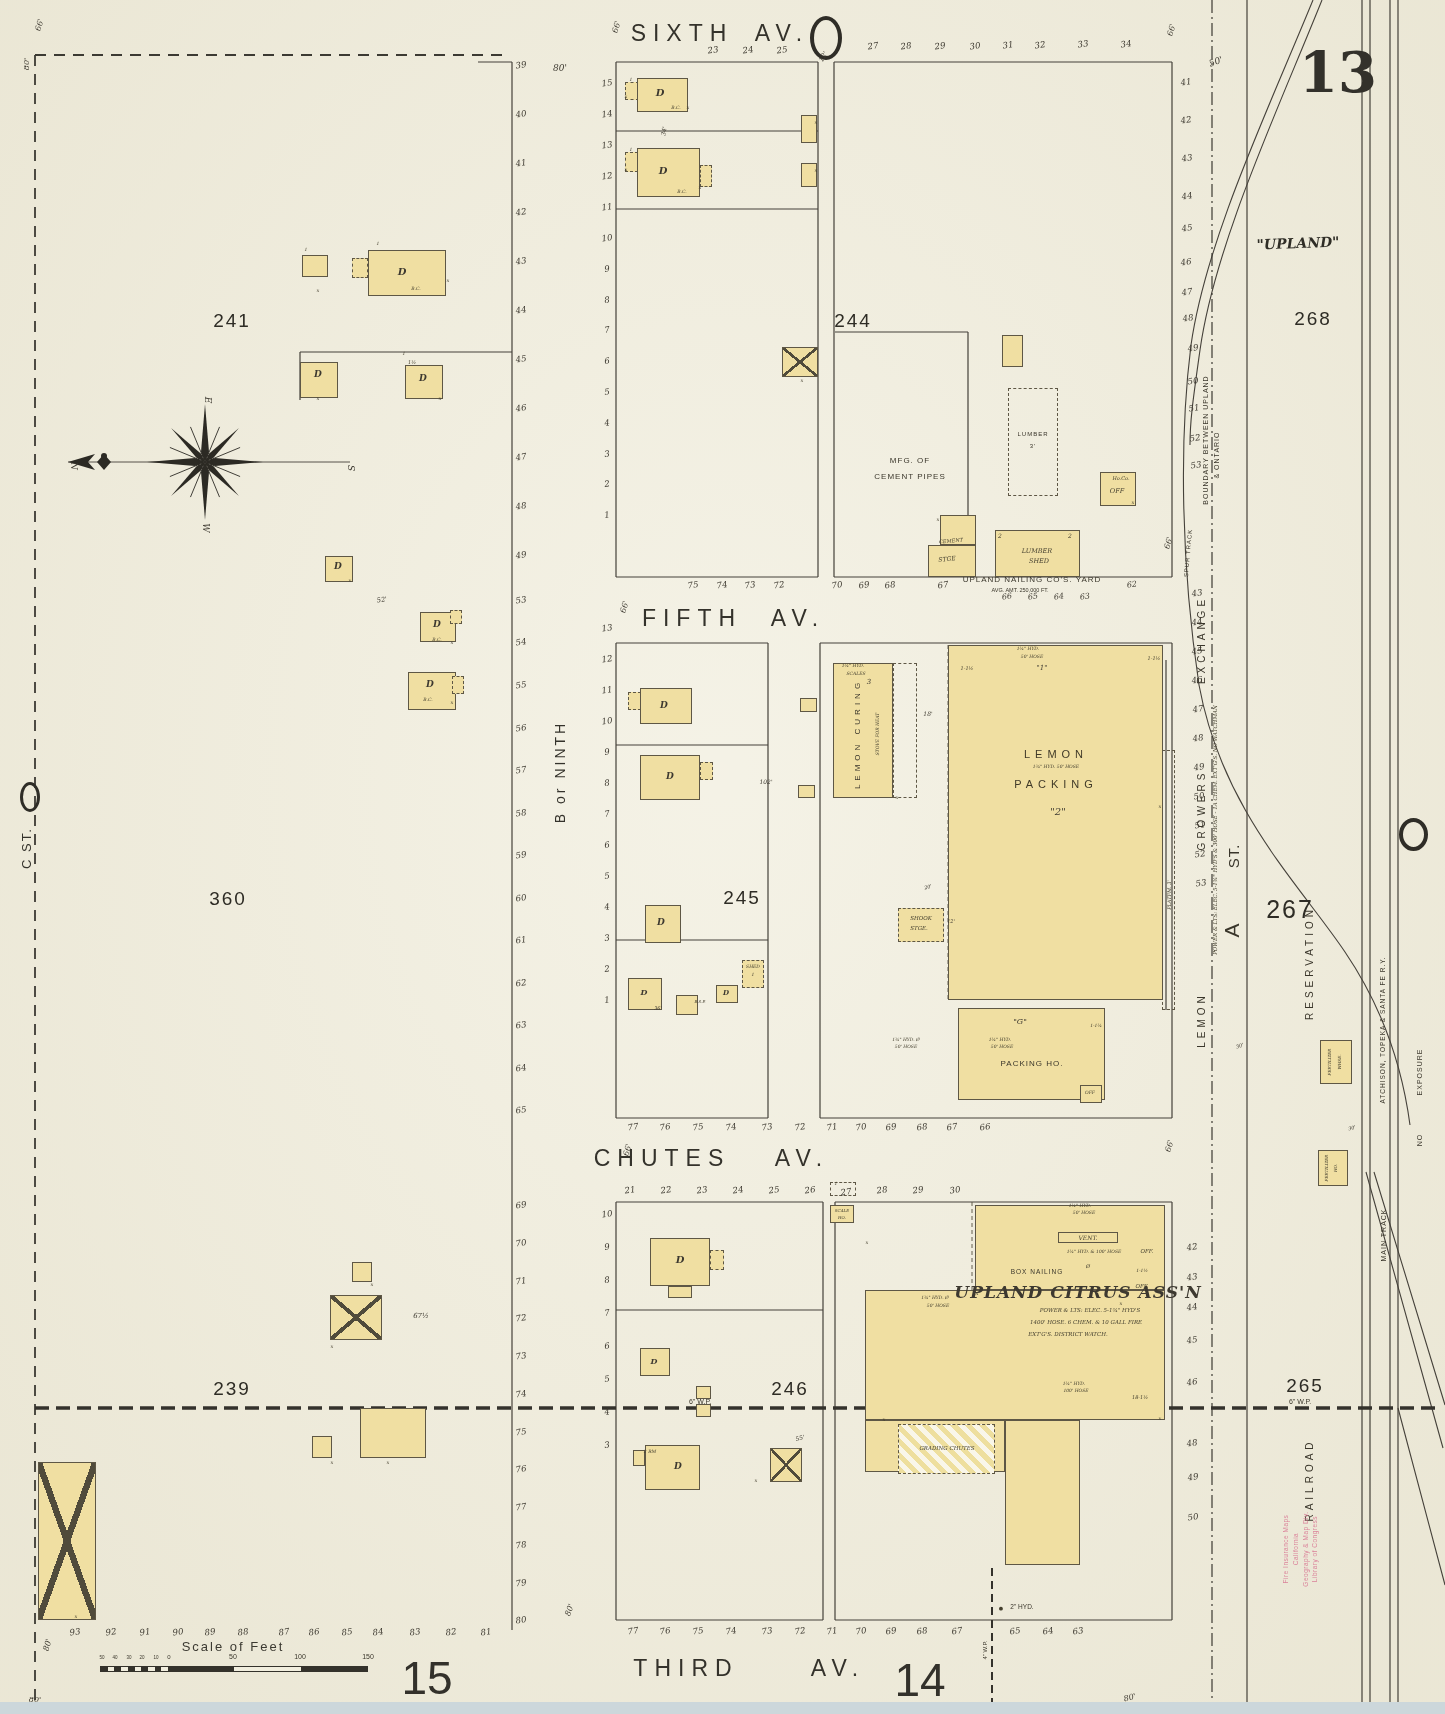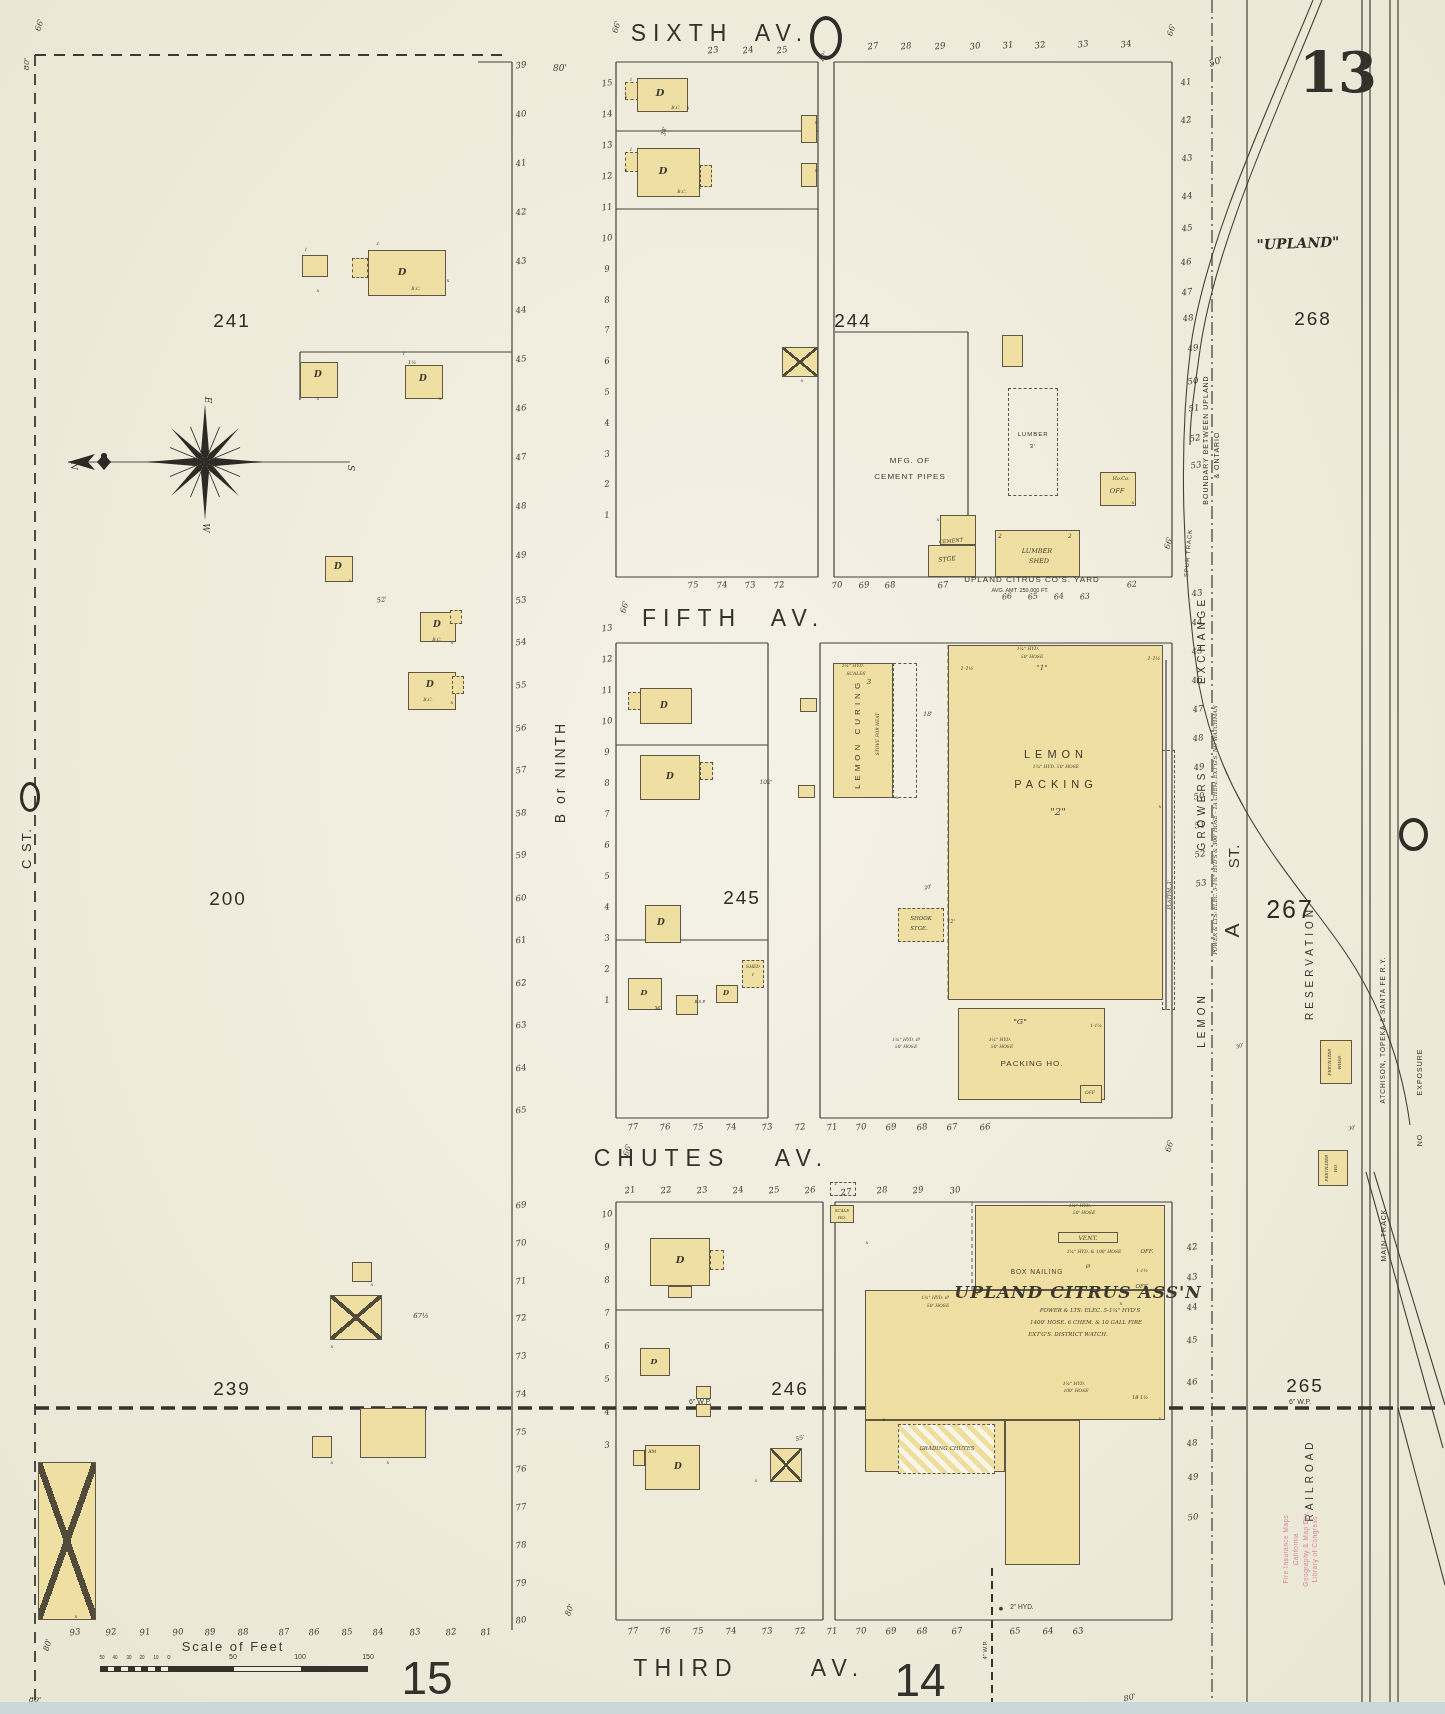--- a/index.html
+++ b/index.html
@@ -375,21 +375,21 @@
     <span class="ann n" style="left: 864px; top: 585px; font-size: 8.5px; transform: translate(-50%, -50%) rotate(-8deg);">69</span>
     <span class="ann n" style="left: 890px; top: 585px; font-size: 8.5px; transform: translate(-50%, -50%) rotate(-8deg);">68</span>
     <span class="ann n" style="left: 943px; top: 585px; font-size: 8.5px; transform: translate(-50%, -50%) rotate(-8deg);">67</span>
     <span class="ann n" style="left: 1007px; top: 597px; font-size: 8px; transform: translate(-50%, -50%) rotate(-8deg);">66</span>
     <span class="ann n" style="left: 1033px; top: 597px; font-size: 8px; transform: translate(-50%, -50%) rotate(-8deg);">65</span>
     <span class="ann n" style="left: 1059px; top: 597px; font-size: 8px; transform: translate(-50%, -50%) rotate(-8deg);">64</span>
     <span class="ann n" style="left: 1085px; top: 597px; font-size: 8px; transform: translate(-50%, -50%) rotate(-8deg);">63</span>
     <span class="ann n" style="left: 1132px; top: 585px; font-size: 8px; transform: translate(-50%, -50%) rotate(-8deg);">62</span>
     <span class="ann n" style="left: 625px; top: 607px; font-size: 8px; transform: translate(-50%, -50%) rotate(-75deg);">66'</span>
     <span class="ann n" style="left: 1169px; top: 543px; font-size: 8px; transform: translate(-50%, -50%) rotate(-75deg);">66'</span>
-    <span class="ann p" style="left: 1032px; top: 580px; font-size: 8px; transform: translate(-50%, -50%) rotate(0deg);">UPLAND CITRUS CO'S. YARD</span>
+    <span class="ann p" style="left: 1032px; top: 580px; font-size: 8px; transform: translate(-50%, -50%) rotate(0deg);">UPLAND NAILING CO'S. YARD</span>
     <span class="ann np" style="left: 1020px; top: 591px; font-size: 5.5px; transform: translate(-50%, -50%) rotate(0deg);">AVG. AMT. 250,000 FT.</span>
     <span class="ann n" style="left: 633px; top: 1127px; font-size: 8.5px; transform: translate(-50%, -50%) rotate(-8deg);">77</span>
     <span class="ann n" style="left: 665px; top: 1127px; font-size: 8.5px; transform: translate(-50%, -50%) rotate(-8deg);">76</span>
     <span class="ann n" style="left: 698px; top: 1127px; font-size: 8.5px; transform: translate(-50%, -50%) rotate(-8deg);">75</span>
     <span class="ann n" style="left: 731px; top: 1127px; font-size: 8.5px; transform: translate(-50%, -50%) rotate(-8deg);">74</span>
     <span class="ann n" style="left: 767px; top: 1127px; font-size: 8.5px; transform: translate(-50%, -50%) rotate(-8deg);">73</span>
     <span class="ann n" style="left: 800px; top: 1127px; font-size: 8.5px; transform: translate(-50%, -50%) rotate(-8deg);">72</span>
     <span class="ann n" style="left: 832px; top: 1127px; font-size: 8.5px; transform: translate(-50%, -50%) rotate(-8deg);">71</span>
     <span class="ann n" style="left: 861px; top: 1127px; font-size: 8.5px; transform: translate(-50%, -50%) rotate(-8deg);">70</span>
     <span class="ann n" style="left: 891px; top: 1127px; font-size: 8.5px; transform: translate(-50%, -50%) rotate(-8deg);">69</span>
@@ -449,21 +449,21 @@
     <span class="ann np" style="left: 129px; top: 1658px; font-size: 4.5px; transform: translate(-50%, -50%) rotate(0deg);">30</span>
     <span class="ann np" style="left: 142px; top: 1658px; font-size: 4.5px; transform: translate(-50%, -50%) rotate(0deg);">20</span>
     <span class="ann np" style="left: 156px; top: 1658px; font-size: 4.5px; transform: translate(-50%, -50%) rotate(0deg);">10</span>
     <span class="ann np" style="left: 169px; top: 1657px; font-size: 6px; transform: translate(-50%, -50%) rotate(0deg);">0</span>
     <span class="ann np" style="left: 233px; top: 1656px; font-size: 7px; transform: translate(-50%, -50%) rotate(0deg);">50</span>
     <span class="ann np" style="left: 300px; top: 1656px; font-size: 7px; transform: translate(-50%, -50%) rotate(0deg);">100</span>
     <span class="ann np" style="left: 368px; top: 1656px; font-size: 7px; transform: translate(-50%, -50%) rotate(0deg);">150</span>
     <span class="ann b" style="left: 232px; top: 320px; font-size: 19px; transform: translate(-50%, -50%) rotate(0deg);">241</span>
     <span class="ann b" style="left: 853px; top: 320px; font-size: 19px; transform: translate(-50%, -50%) rotate(0deg);">244</span>
     <span class="ann b" style="left: 1313px; top: 318px; font-size: 19px; transform: translate(-50%, -50%) rotate(0deg);">268</span>
-    <span class="ann b" style="left: 228px; top: 898px; font-size: 19px; transform: translate(-50%, -50%) rotate(0deg);">200</span>
+    <span class="ann b" style="left: 228px; top: 898px; font-size: 19px; transform: translate(-50%, -50%) rotate(0deg);">360</span>
     <span class="ann b" style="left: 742px; top: 897px; font-size: 19px; transform: translate(-50%, -50%) rotate(0deg);">245</span>
     <span class="ann b" style="left: 1290px; top: 909px; font-size: 25px; transform: translate(-50%, -50%) rotate(0deg);">267</span>
     <span class="ann b" style="left: 232px; top: 1388px; font-size: 19px; transform: translate(-50%, -50%) rotate(0deg);">239</span>
     <span class="ann b" style="left: 790px; top: 1388px; font-size: 19px; transform: translate(-50%, -50%) rotate(0deg);">246</span>
     <span class="ann b" style="left: 1305px; top: 1385px; font-size: 19px; transform: translate(-50%, -50%) rotate(0deg);">265</span>
     <span class="ann n" style="left: 207px; top: 400px; font-size: 9px; transform: translate(-50%, -50%) rotate(90deg);">E</span>
     <span class="ann n" style="left: 205px; top: 528px; font-size: 9px; transform: translate(-50%, -50%) rotate(90deg);">W</span>
     <span class="ann n" style="left: 73px; top: 466px; font-size: 9px; transform: translate(-50%, -50%) rotate(90deg);">N</span>
     <span class="ann n" style="left: 350px; top: 468px; font-size: 9px; transform: translate(-50%, -50%) rotate(90deg);">S</span>
     <span class="ann scr" style="left: 402px; top: 272px; font-size: 10px; transform: translate(-50%, -50%) rotate(0deg);">D</span>

